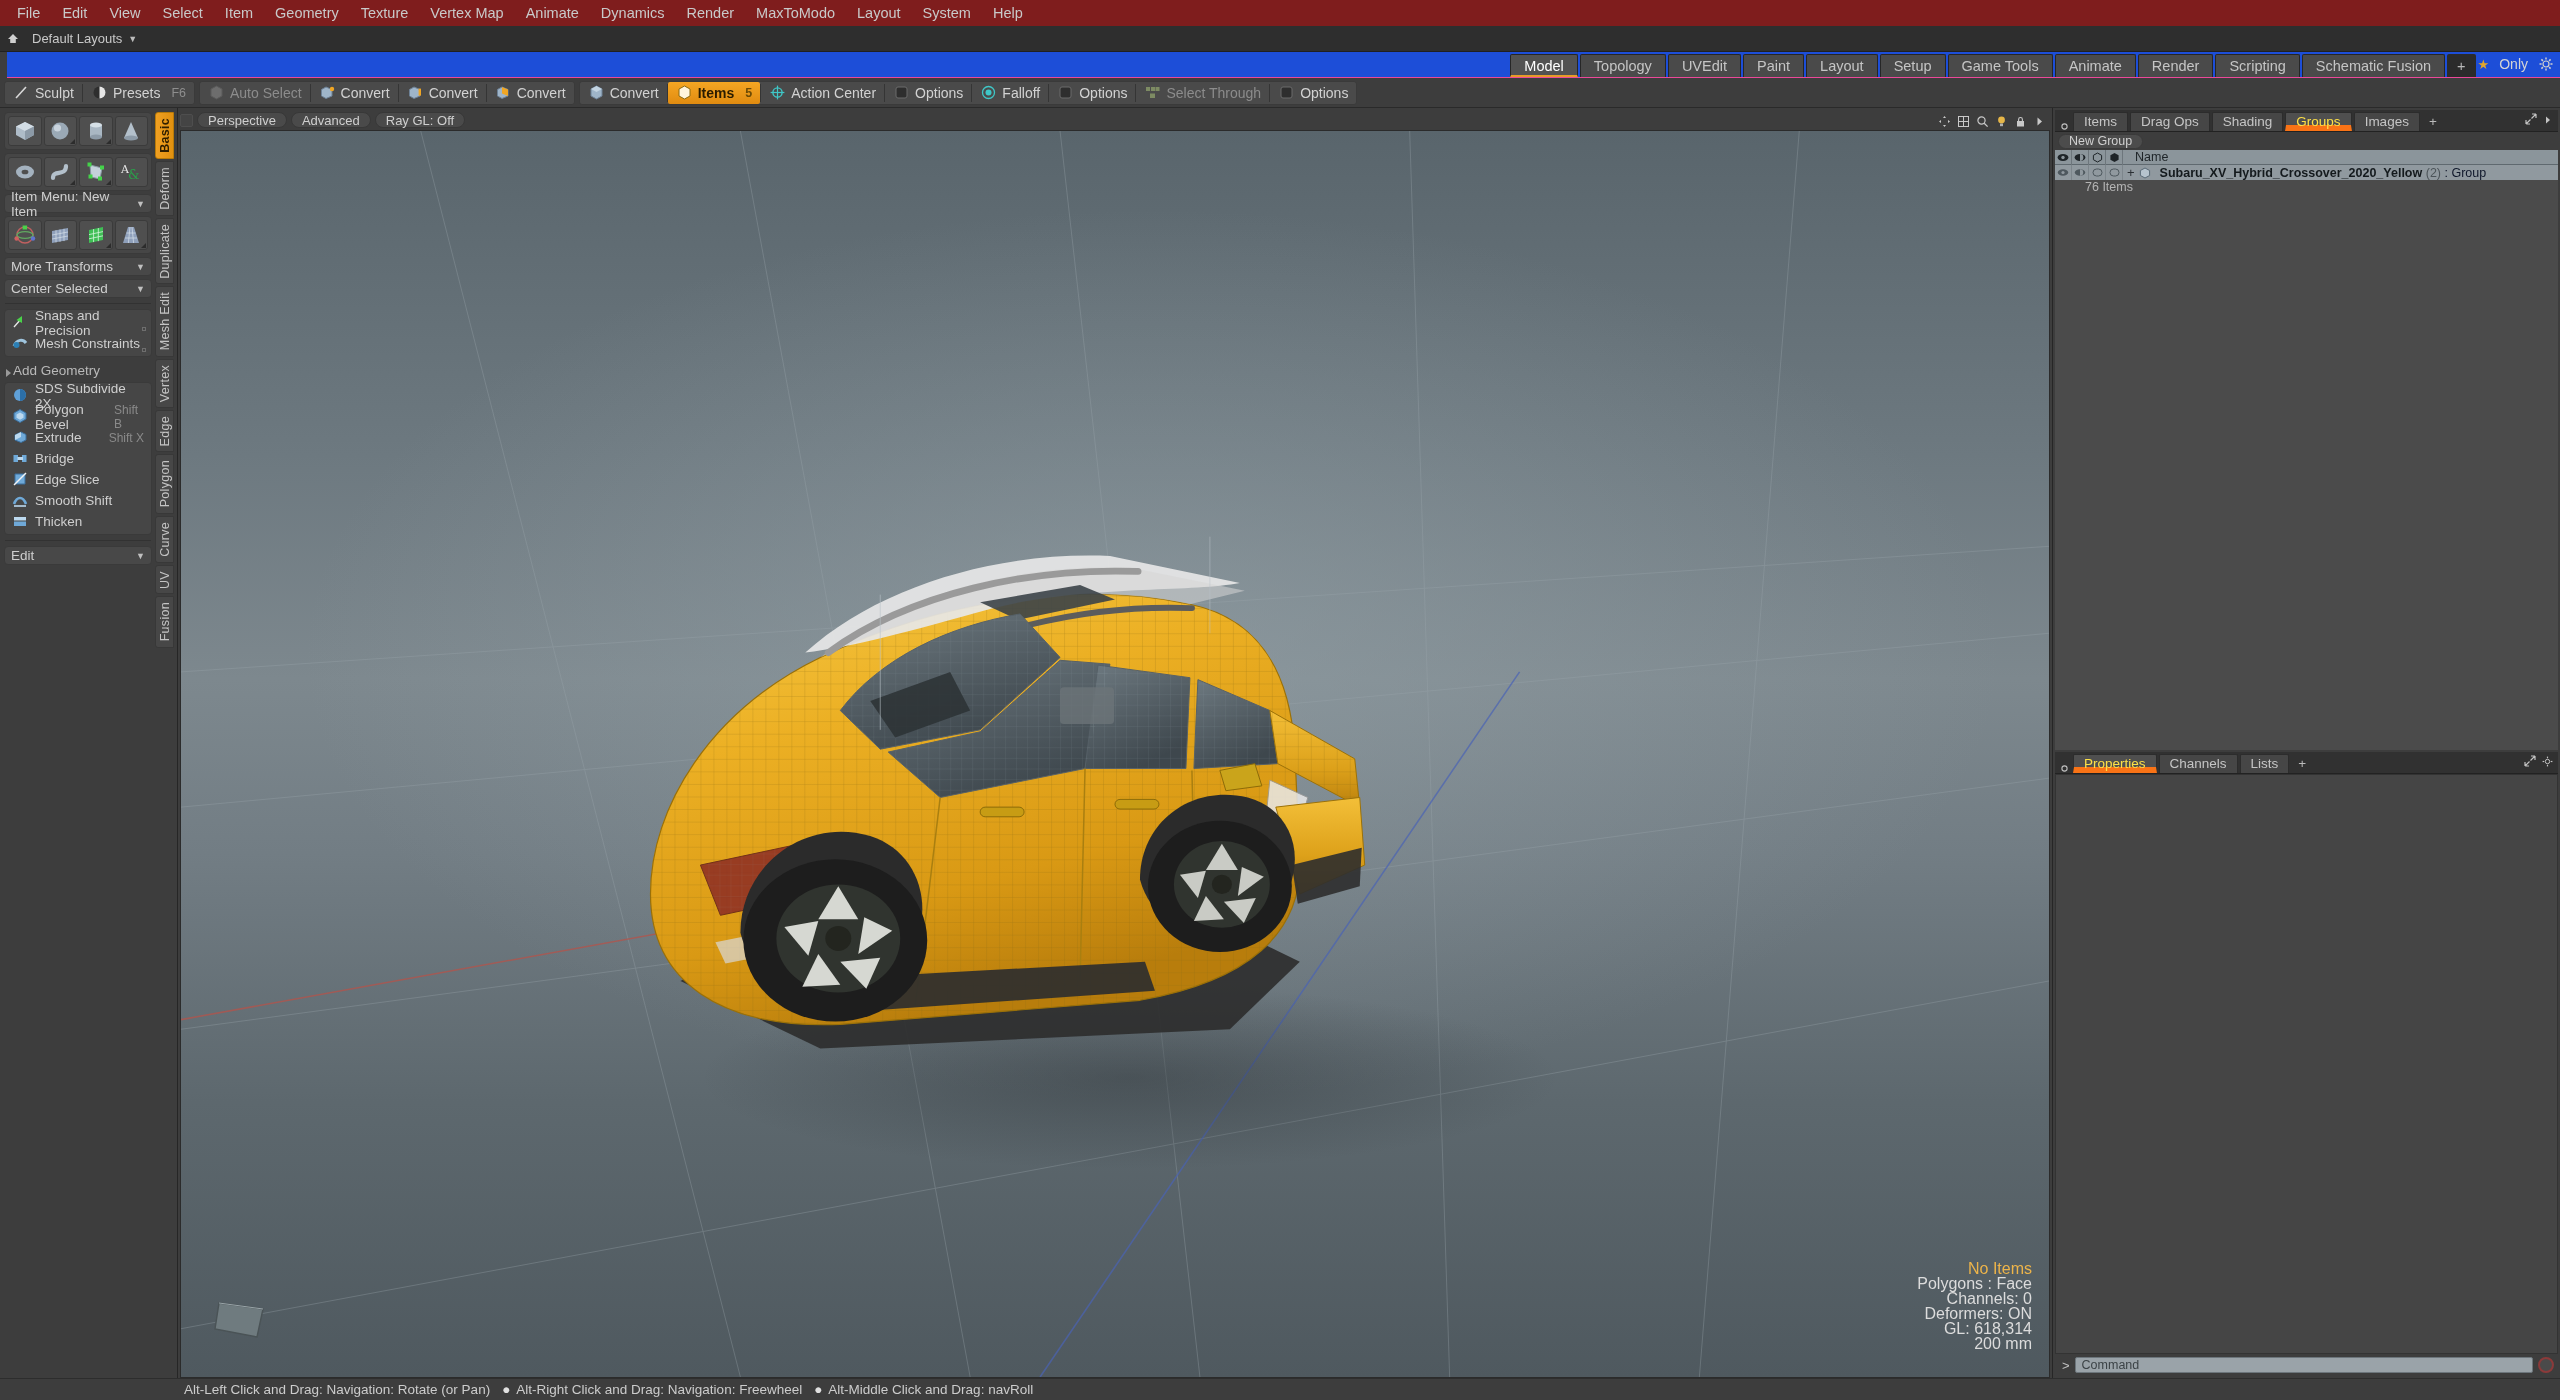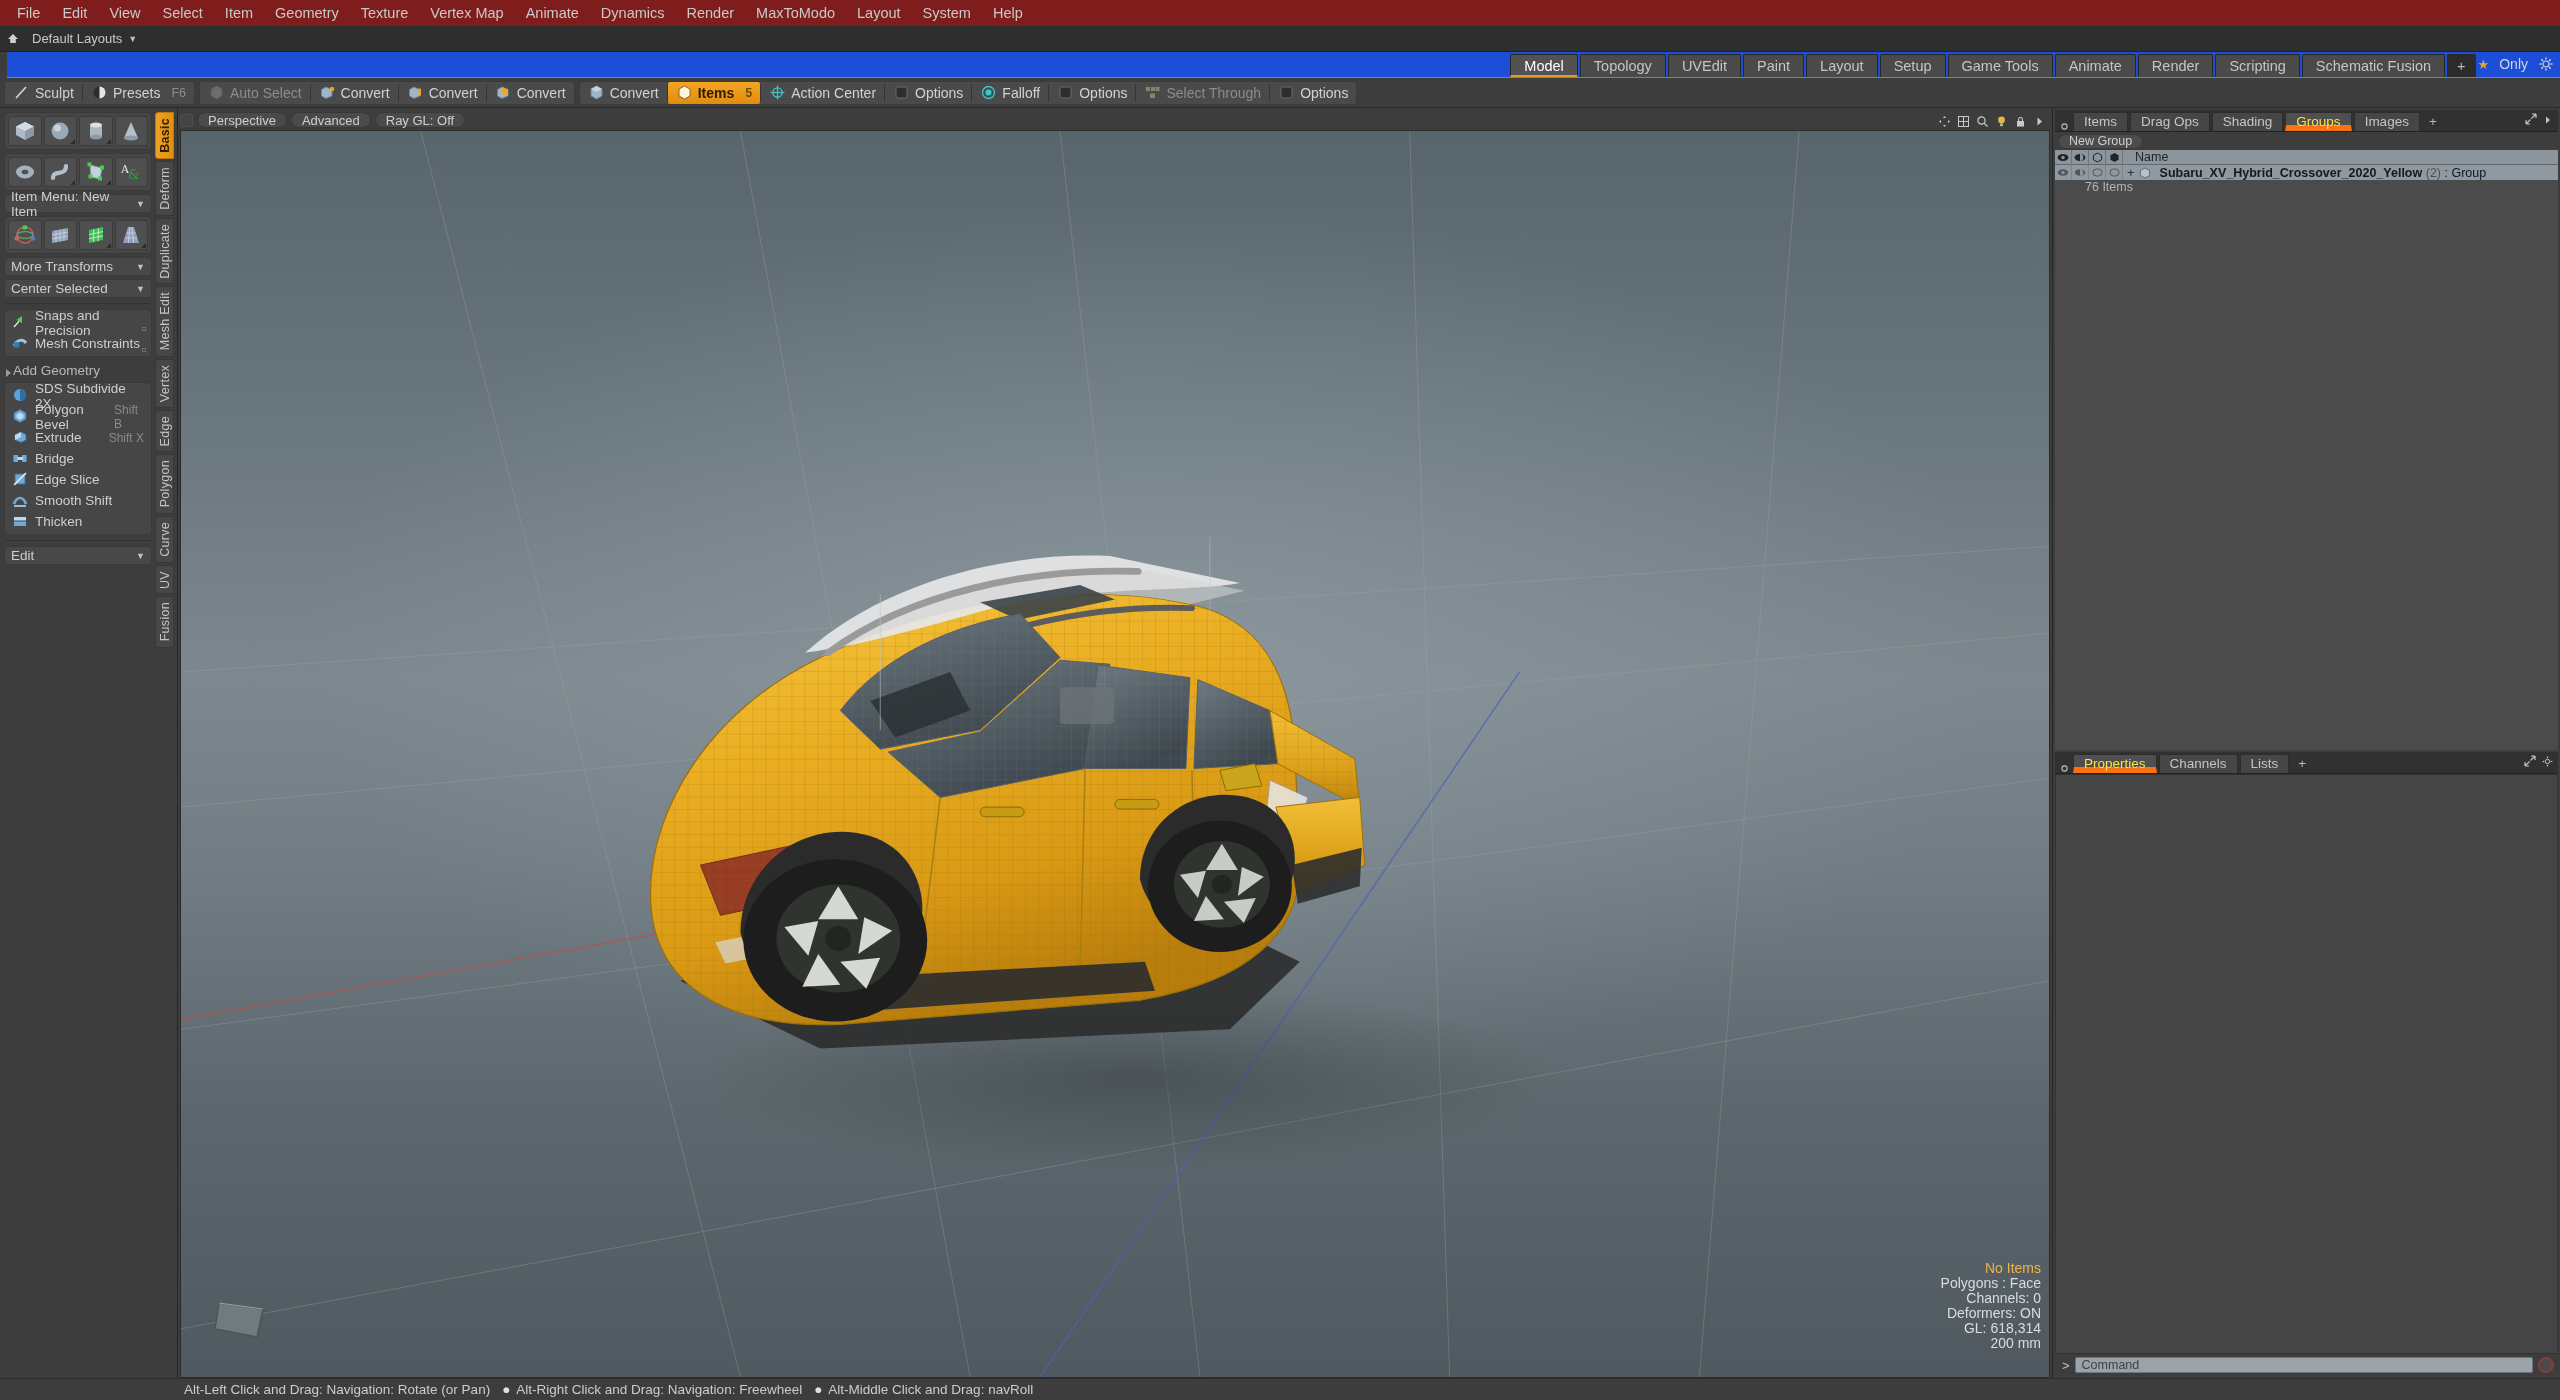--- a/index.html
+++ b/index.html
@@ -107,21 +107,21 @@
   .viewport { flex:1; position:relative; overflow:hidden; border:1px solid #2b2b2b; background:#6e7a80; }
 
   .grad {
     position:absolute; inset:0;
     background:
       radial-gradient(ellipse 70% 55% at 52% 42%, rgba(150,163,169,.55) 0%, rgba(120,133,140,0) 65%),
       linear-gradient(180deg,#59656c 0%, #6d7980 26%, #7d888e 44%, #727d84 58%, #5d686e 78%, #4f595f 100%);
   }
   .vpsvg { position:absolute; inset:0; width:100%; height:100%; }
 
-  .statusinfo { position:absolute; right:8px; bottom:26px; text-align:right; font-size:14px; color:#dcdcdc; line-height:15px;}
+  .statusinfo { position:absolute; right:17px; bottom:26px; text-align:right; font-size:16px; color:#dcdcdc; line-height:15px;}
   .statusinfo .hl { color:#edb44a; }
   .gizmo { position:absolute; left:24px; bottom:28px; width:72px; height:62px; }
 
   
   .rightpanel { width:508px; flex:none; background:#3d3d3d; display:flex; flex-direction:column;
                 border-left:1px solid #262626; padding:2px; gap:2px; }
   .rp-top { flex:none; height:640px; display:flex; flex-direction:column; background:#3d3d3d; }
   .rtabs { height:22px; display:flex; align-items:flex-end; background:#313131; border-bottom:1px solid #222; position:relative; }
   .rtabs .cdot { width:18px; display:flex; align-items:center; justify-content:center; }
   .rtab { height:19px; line-height:18px; padding:0 10px; font-size:13.5px; color:#c5c5c5; background:#464646;

